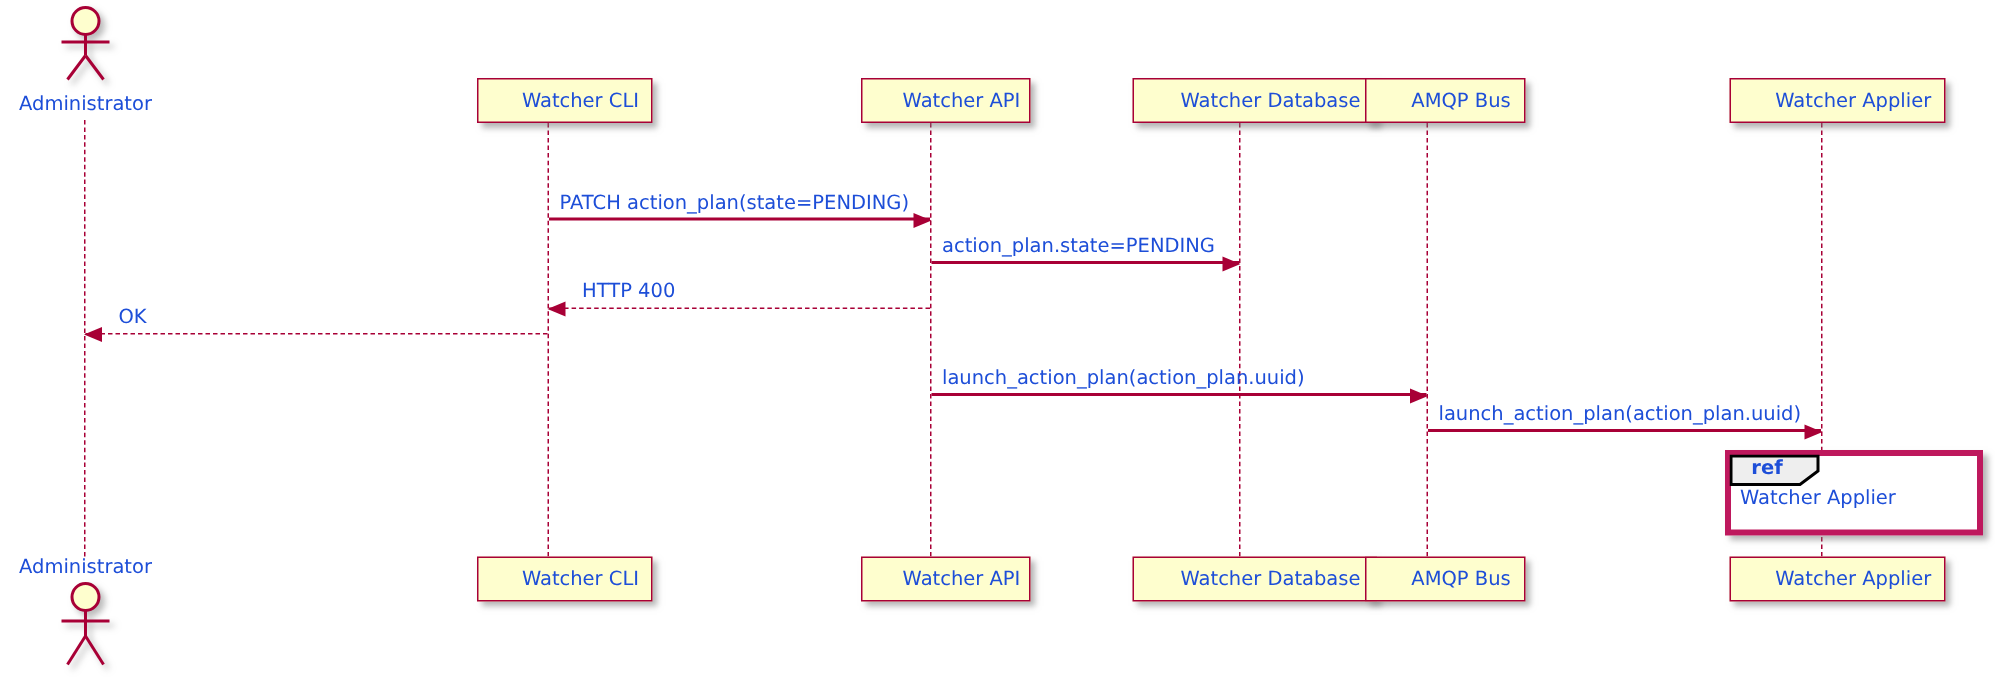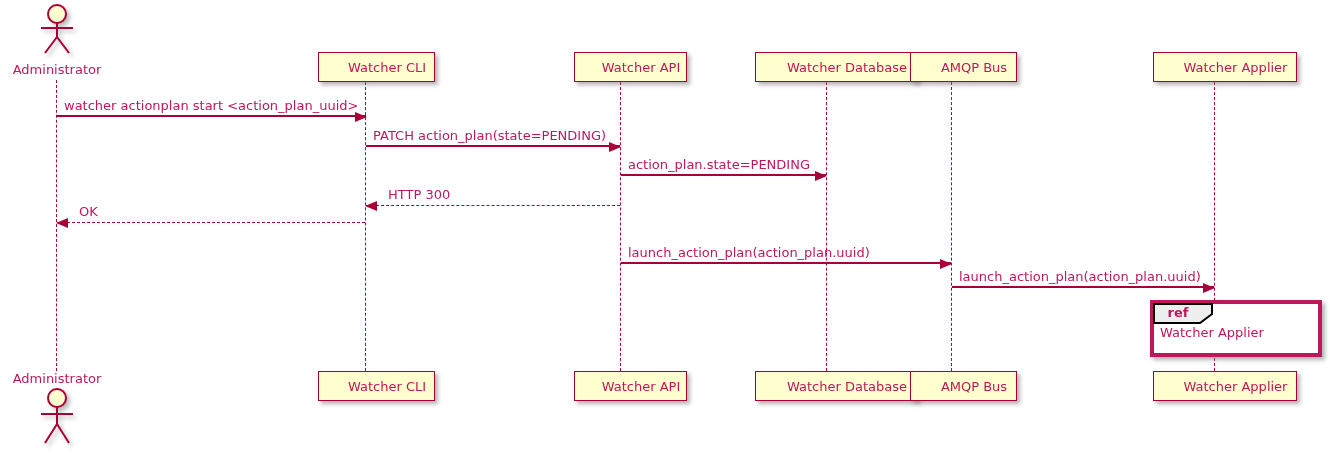--- a/index.html
+++ b/index.html
@@ -2,21 +2,21 @@
 <html><head>
 <meta charset="utf-8">
 <style>
   html,body{margin:0;padding:0;background:#ffffff;}
   .diagram{
     position:relative;
     width:1330px;height:456px;
     background:#ffffff;
     font-family:"DejaVu Sans", sans-serif;
     font-size:13px;
-    color:#be185d;
+    color:#1d4ed8;
     overflow:hidden;
   }
   
   .lifeline{
     position:absolute;
     width:0;
     border-left:1px dashed #A80036;
     z-index:1;
   }
   
@@ -86,40 +86,35 @@
     <line x1="19" y1="33" x2="31" y2="49" stroke="#A80036" stroke-width="2"></line>
   </svg>
   <div class="actor-label" style="left:2px;top:62px;">Administrator</div>
 
   <div class="pbox" style="left:318px;top:52px;width:94px;">Watcher CLI</div>
   <div class="pbox" style="left:574px;top:52px;width:90px;">Watcher API</div>
   <div class="pbox" style="left:755px;top:52px;width:140px;">Watcher Database</div>
   <div class="pbox" style="left:910px;top:52px;width:84px;">AMQP Bus</div>
   <div class="pbox" style="left:1153px;top:52px;width:121px;">Watcher Applier</div>
 
-  <div class="msg call" style="left:57px;top:98px;width:309px;">
-    <div class="mlabel">watcher actionplan start &lt;action_plan_uuid&gt;</div>
-    <div class="mline"></div>
-    <div class="head-r"></div>
-  </div>
 
   <div class="msg call" style="left:366px;top:128px;width:254px;">
     <div class="mlabel">PATCH action_plan(state=PENDING)</div>
     <div class="mline"></div>
     <div class="head-r"></div>
   </div>
 
   <div class="msg call" style="left:621px;top:157px;width:205px;">
     <div class="mlabel">action_plan.state=PENDING</div>
     <div class="mline"></div>
     <div class="head-r"></div>
   </div>
 
   <div class="msg return" style="left:366px;top:187px;width:254px;">
-    <div class="mlabel">HTTP 300</div>
+    <div class="mlabel">HTTP 400</div>
     <div class="mline"></div>
     <div class="head-l"></div>
   </div>
 
   <div class="msg return" style="left:57px;top:204px;width:308px;">
     <div class="mlabel">OK</div>
     <div class="mline"></div>
     <div class="head-l"></div>
   </div>
 

